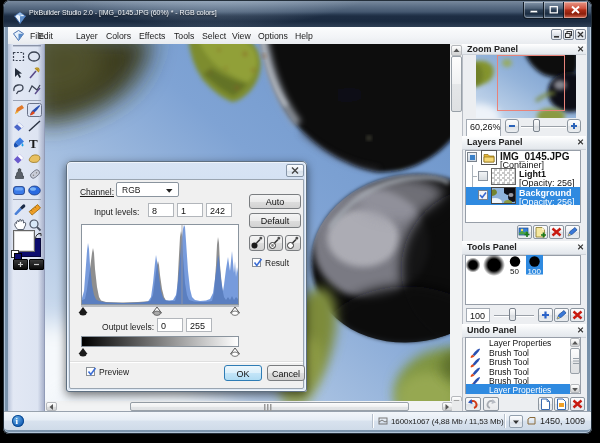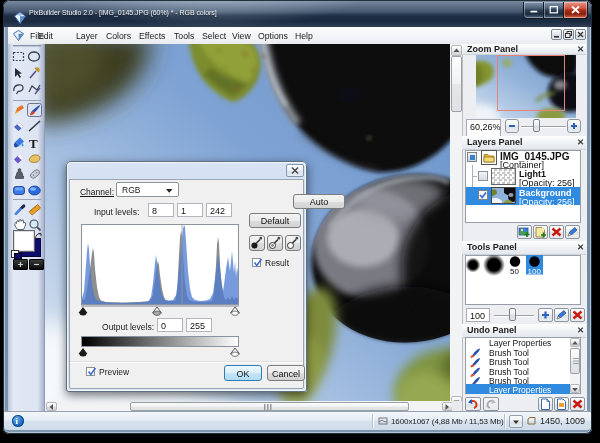--- a/index.html
+++ b/index.html
@@ -667,21 +667,21 @@
     <g>
         <polygon points="5,1 9.5,7 0.5,7" fill="#1a1a1a"></polygon>
         <ellipse cx="5" cy="7.2" rx="3.4" ry="2.2" fill="#1a1a1a"></ellipse>
       </g>
     <g transform="translate(152,0)">
         <polygon points="5,1 9.5,7 0.5,7" fill="#fff" stroke="#555" stroke-width="1"></polygon>
         <ellipse cx="5" cy="7.2" rx="3.4" ry="2.2" fill="#fff" stroke="#555" stroke-width="0.8"></ellipse>
       </g>
   </svg>
 
-  <div class="dbtn" style="left:183px;top:33px;width:52px;height:15px;margin-left:44px;"><span style="position:relative;top:2px;">Auto</span></div>
+  <div class="dbtn" style="left:183px;top:33px;width:52px;height:15px;"><span style="position:relative;top:2px;">Auto</span></div>
   <div class="dbtn" style="left:183px;top:52px;width:52px;height:15px;"><span style="position:relative;top:2px;">Default</span></div>
   <div class="dbtn" style="left:183px;top:74px;width:16px;height:16px;"></div>
   <div class="dbtn" style="left:201px;top:74px;width:16px;height:16px;"></div>
   <div class="dbtn" style="left:219px;top:74px;width:16px;height:16px;"></div>
   <svg class="abs" style="left:183px;top:74px;" width="52" height="16">
     <g>
         <circle cx="5.5" cy="10.5" r="3" fill="#1a1a1a"></circle>
         <path d="M7.5 8 L11 4.5" stroke="#333" stroke-width="1.6"></path>
         <path d="M10 3 l2 -1.5 1.5 1.5 -1.5 2 Z" fill="#444"></path>
       </g>

